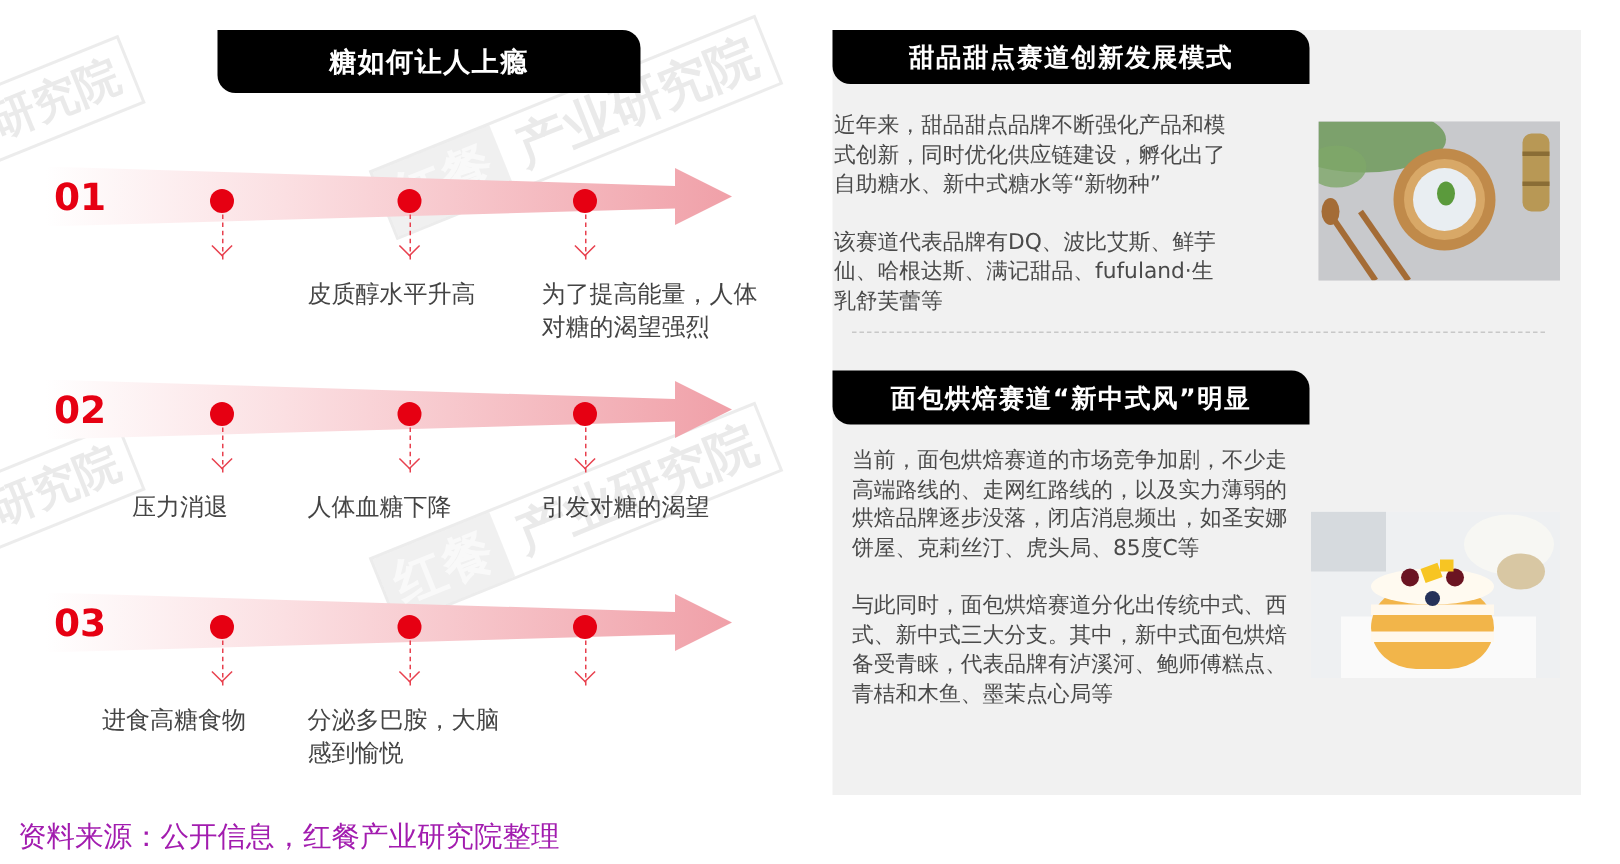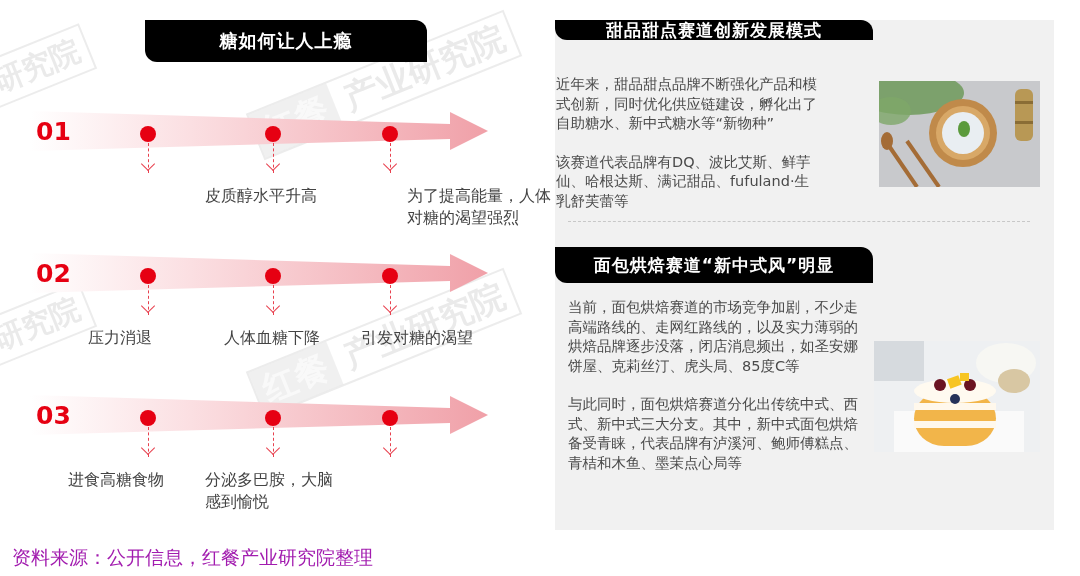--- a/index.html
+++ b/index.html
@@ -71,21 +71,21 @@
   <div class="node" style="left:140px;"></div>
   <div class="dash" style="left:148px;"></div>
   <div class="chev" style="left:143px;"></div>
   <div class="node" style="left:265px;"></div>
   <div class="dash" style="left:273px;"></div>
   <div class="chev" style="left:268px;"></div>
   <div class="node" style="left:382px;"></div>
   <div class="dash" style="left:390px;"></div>
   <div class="chev" style="left:385px;"></div>
   <div class="label" style="left:205px;width:140px;">皮质醇水平升高</div>
-  <div class="label" style="left:361px;width:146px;margin-left:46px;">为了提高能量，人体对糖的渴望强烈</div>
+  <div class="label" style="left:361px;width:146px;">为了提高能量，人体对糖的渴望强烈</div>
 </div>
 
 <div class="row" style="top:245px;">
   <svg class="arrow" viewBox="0 0 540 60">
     <defs>
       <linearGradient id="ag2" x1="0" y1="0" x2="1" y2="0">
         <stop offset="0" stop-color="#ffffff"></stop>
           <stop offset="0.35" stop-color="#fbdfe2"></stop>
           <stop offset="1" stop-color="#f0a0a8"></stop>
       </linearGradient>
@@ -96,21 +96,21 @@
   <div class="node" style="left:140px;"></div>
   <div class="dash" style="left:148px;"></div>
   <div class="chev" style="left:143px;"></div>
   <div class="node" style="left:265px;"></div>
   <div class="dash" style="left:273px;"></div>
   <div class="chev" style="left:268px;"></div>
   <div class="node" style="left:382px;"></div>
   <div class="dash" style="left:390px;"></div>
   <div class="chev" style="left:385px;"></div>
   <div class="label" style="left:88px;width:100px;">压力消退</div>
-  <div class="label" style="left:205px;width:140px;margin-left:19px;">人体血糖下降</div>
+  <div class="label" style="left:205px;width:140px;">人体血糖下降</div>
   <div class="label" style="left:361px;width:146px;">引发对糖的渴望</div>
 </div>
 
 <div class="row" style="top:387px;">
   <svg class="arrow" viewBox="0 0 540 60">
     <defs>
       <linearGradient id="ag3" x1="0" y1="0" x2="1" y2="0">
         <stop offset="0" stop-color="#ffffff"></stop>
           <stop offset="0.35" stop-color="#fbdfe2"></stop>
           <stop offset="1" stop-color="#f0a0a8"></stop>
@@ -127,21 +127,21 @@
   <div class="chev" style="left:268px;"></div>
   <div class="node" style="left:382px;"></div>
   <div class="dash" style="left:390px;"></div>
   <div class="chev" style="left:385px;"></div>
   <div class="label" style="left:68px;width:120px;">进食高糖食物</div>
   <div class="label" style="left:205px;width:128px;">分泌多巴胺，大脑感到愉悦</div>
 </div>
 
 <div class="panel"></div>
 
-<div class="tag" style="left:555px;top:20px;width:318px;height:20px;text-align:center;">
+<div class="tag" style="left:555px;top:20px;width:318px;height:36px;text-align:center;">
   <span>甜品甜点赛道创新发展模式</span>
 </div>
 
 <div class="ptext" style="left:556px;top:75px;width:262px;">
   <p>近年来，甜品甜点品牌不断强化产品和模式创新，同时优化供应链建设，孵化出了自助糖水、新中式糖水等“新物种”</p>
   <p>该赛道代表品牌有DQ、波比艾斯、鲜芋仙、哈根达斯、满记甜品、fufuland·生乳舒芙蕾等</p>
 </div>
 
 <div class="photo" style="left:879px;top:81px;width:161px;height:106px;background:#c9c9cc;">
   <svg width="161" height="106" viewBox="0 0 161 106">

